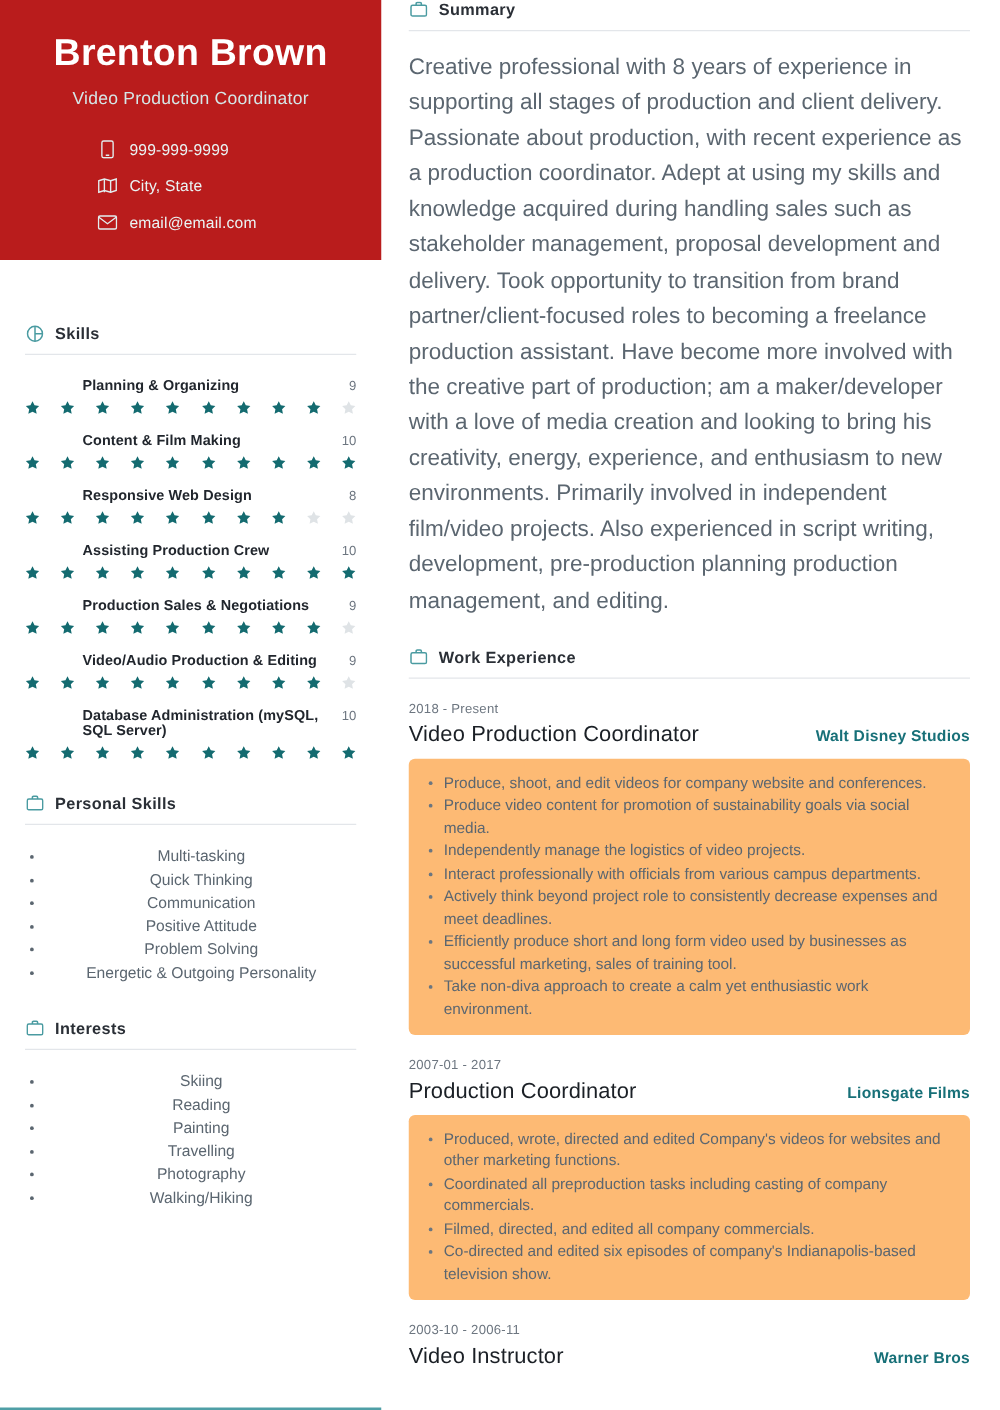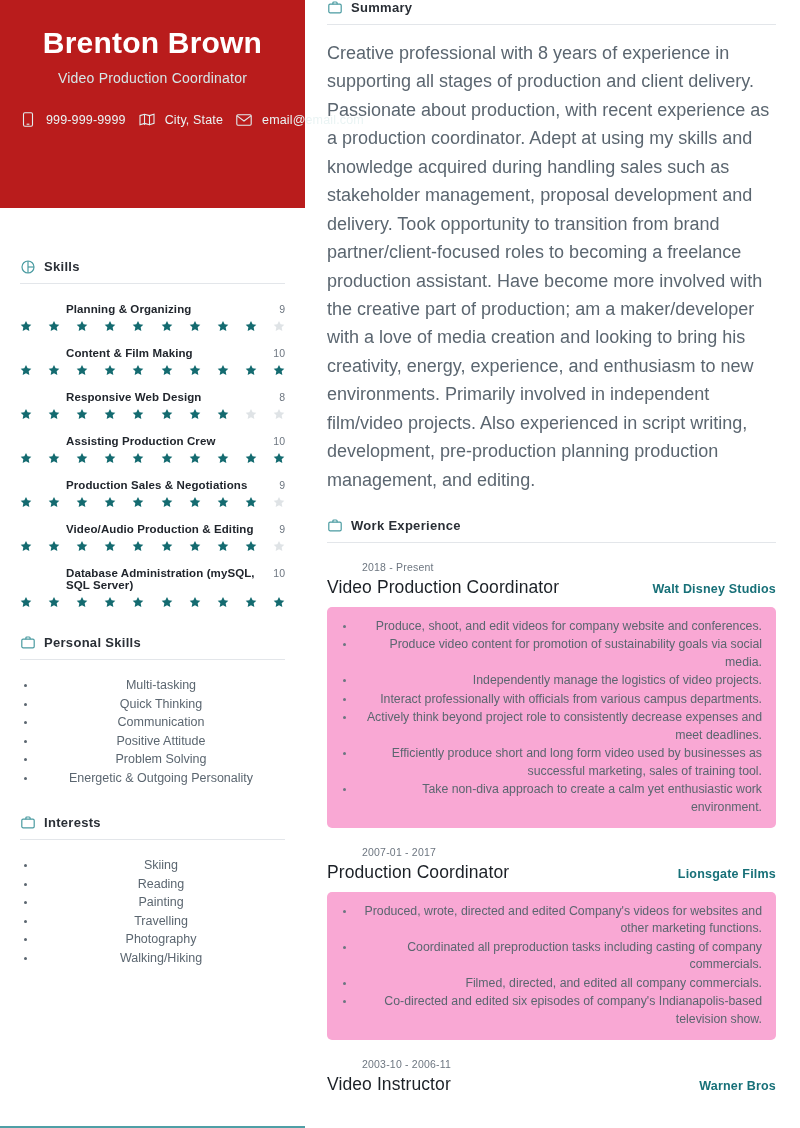--- a/index.html
+++ b/index.html
@@ -49,21 +49,21 @@
   .hero-role {
     font-size: 14px;
     font-weight: normal;
     color: #d5e7e8;
     letter-spacing: 0.2px;
     margin-bottom: 26px;
   }
 
   .contact-list {
     display: flex;
-    flex-direction: row;
+    flex-direction: column;
     align-items: center;
     gap: 13px;
   }
 
   .contact-row {
     display: flex;
     align-items: center;
     gap: 10px;
     width: 150px;
   }
@@ -197,21 +197,20 @@
     text-align: left;
   }
 
   
   .job { padding-top: 18px; }
   .job-date {
     font-size: 10.5px;
     color: #6d7680;
     letter-spacing: 0.2px;
     margin-bottom: 4px;
-    margin-left: 35px;
   }
   .job-head {
     display: flex;
     justify-content: space-between;
     align-items: baseline;
     gap: 12px;
     margin-bottom: 9px;
   }
   .job-title {
     font-size: 17.5px;
@@ -220,24 +219,23 @@
     letter-spacing: 0.1px;
   }
   .job-company {
     font-size: 12.5px;
     font-weight: bold;
     color: #177078;
     white-space: nowrap;
     letter-spacing: 0.2px;
   }
   .job-card {
-    background: #f9a8d4;
+    background: #fdba74;
     border-radius: 5px;
     padding: 11px 14px 11px 10px;
-    text-align: right;
   }
   .job-card ul { list-style: none; }
   .job-card li {
     position: relative;
     font-size: 12.3px;
     line-height: 1.42;
     color: #5b6670;
     padding-left: 18px;
     margin-bottom: 1px;
   }

